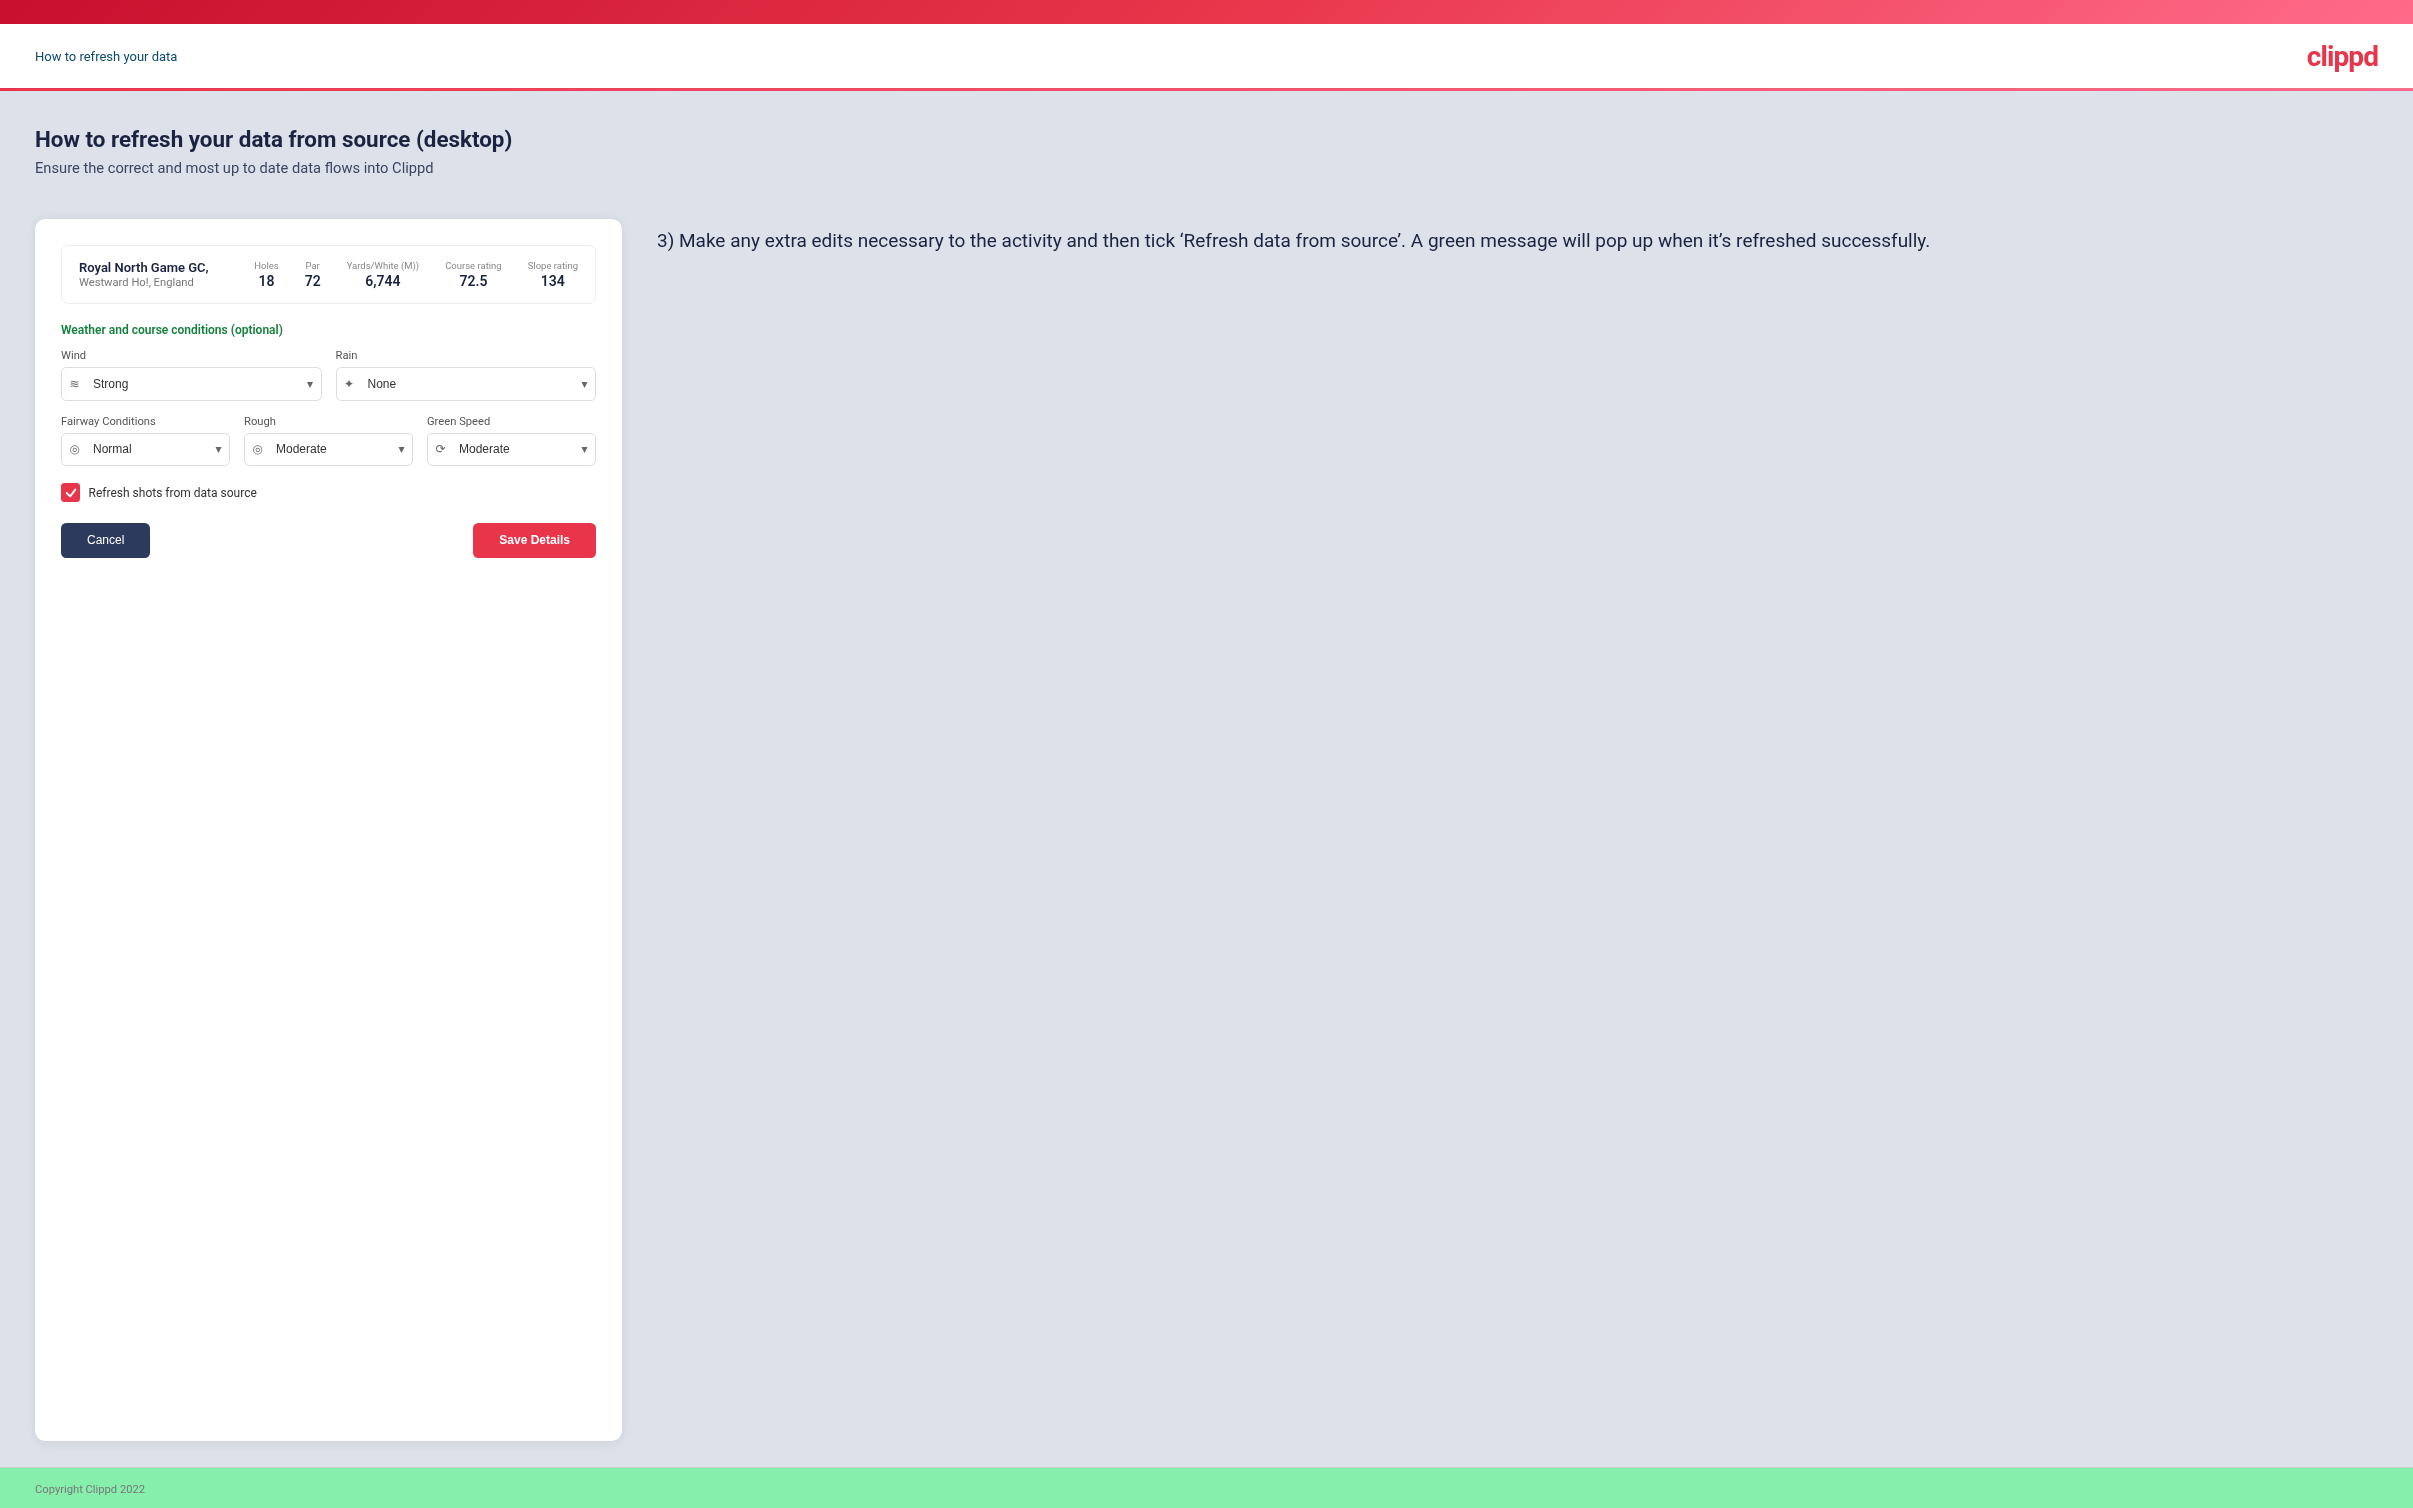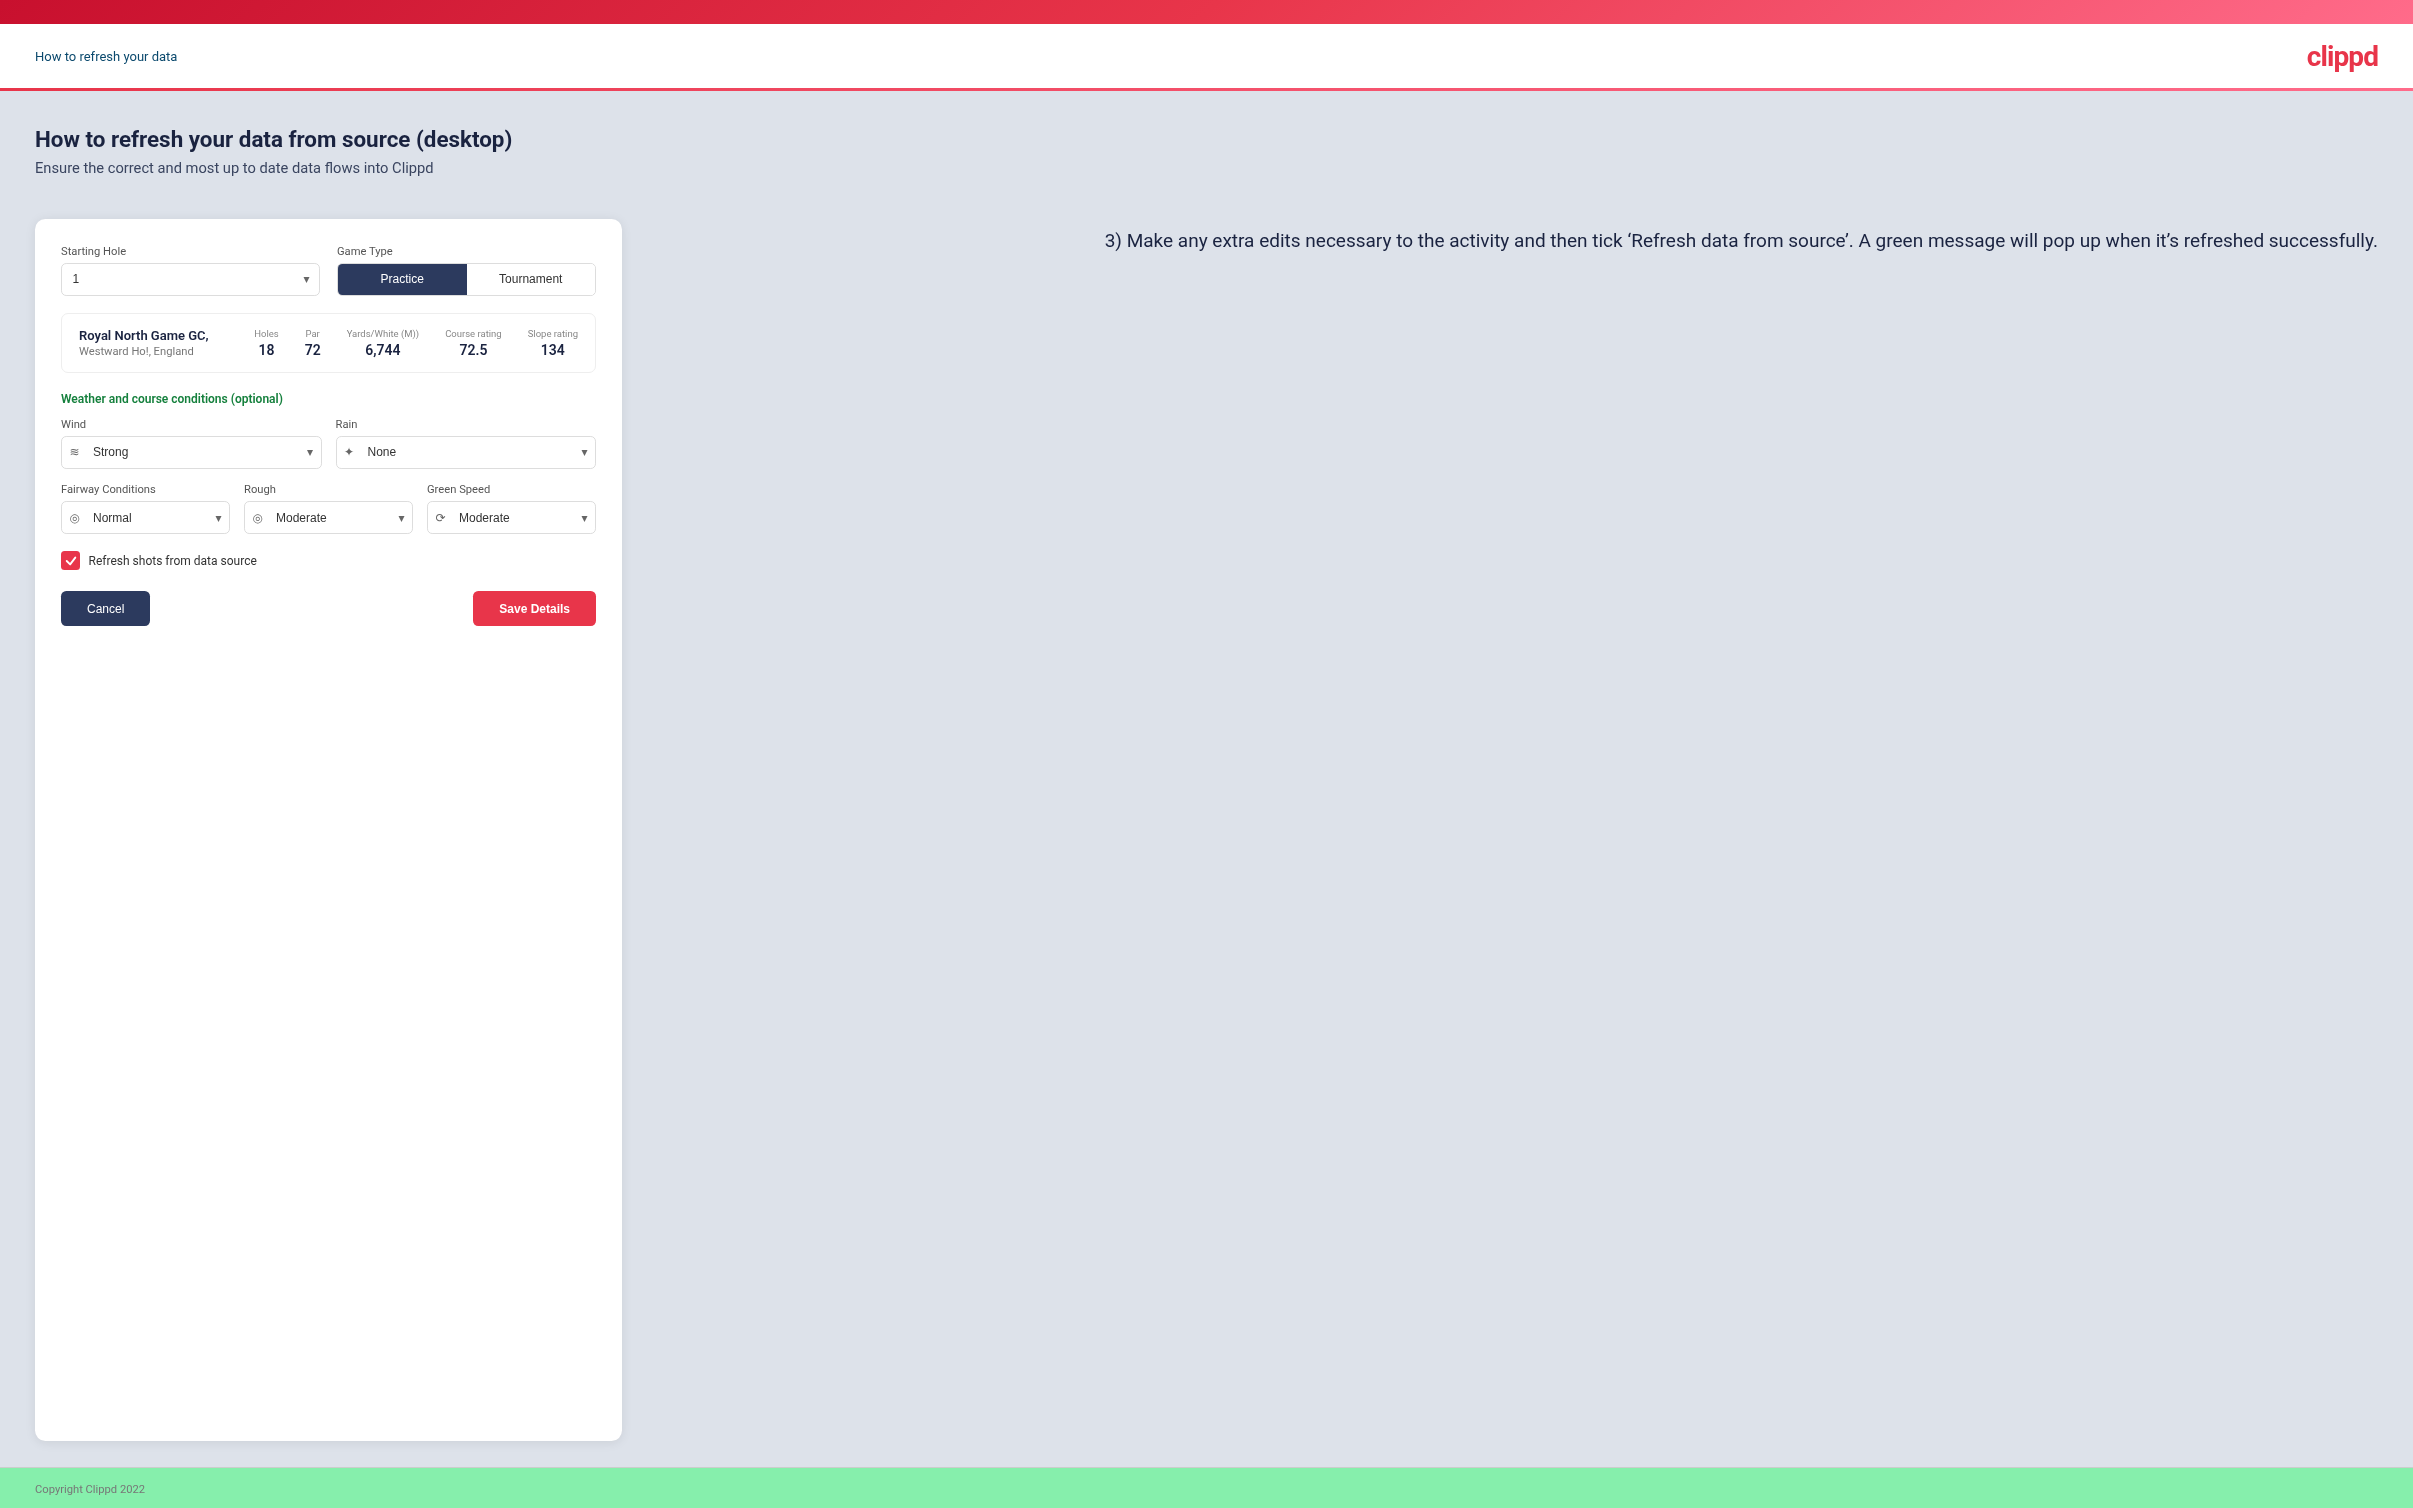--- a/index.html
+++ b/index.html
@@ -261,21 +261,20 @@
       border: none;
       border-radius: 5.2px;
       padding: 10.4px 26px;
       font-size: 12px;
       font-weight: 600;
       cursor: pointer;
     }
     .side-text {
       flex: 1;
       padding-top: 8.6px;
-      text-align: right;
     }
     .side-description {
       font-size: 19px;
       font-weight: 400;
       color: #1a2340;
       line-height: 1.5;
     }
     .footer {
       background: #86efac;
       padding: 12px 35px;
@@ -297,38 +296,20 @@
 </div>
 <div class="header-divider"></div>
 
 <div class="main-content">
   <h1 class="page-heading">How to refresh your data from source (desktop)</h1>
   <p class="page-subheading">Ensure the correct and most up to date data flows into Clippd</p>
 
   <div class="content-area">
     <div class="form-panel">
 
-      <div class="form-row">
-        <div class="form-group">
-          <label class="form-label">Starting Hole</label>
-          <div class="select-wrapper">
-            <select class="form-select">
-              <option>1</option>
-              <option>10</option>
-            </select>
-          </div>
-        </div>
-        <div class="form-group">
-          <label class="form-label">Game Type</label>
-          <div class="game-type-group">
-            <button class="game-type-btn active">Practice</button>
-            <button class="game-type-btn inactive">Tournament</button>
-          </div>
-        </div>
-      </div>
 
       <div class="course-info-box">
         <div>
           <div class="course-name">Royal North Game GC,</div>
           <div class="course-location">Westward Ho!, England</div>
         </div>
         <div class="course-stats">
           <div class="stat-item">
             <div class="stat-label">Holes</div>
             <div class="stat-value">18</div>

